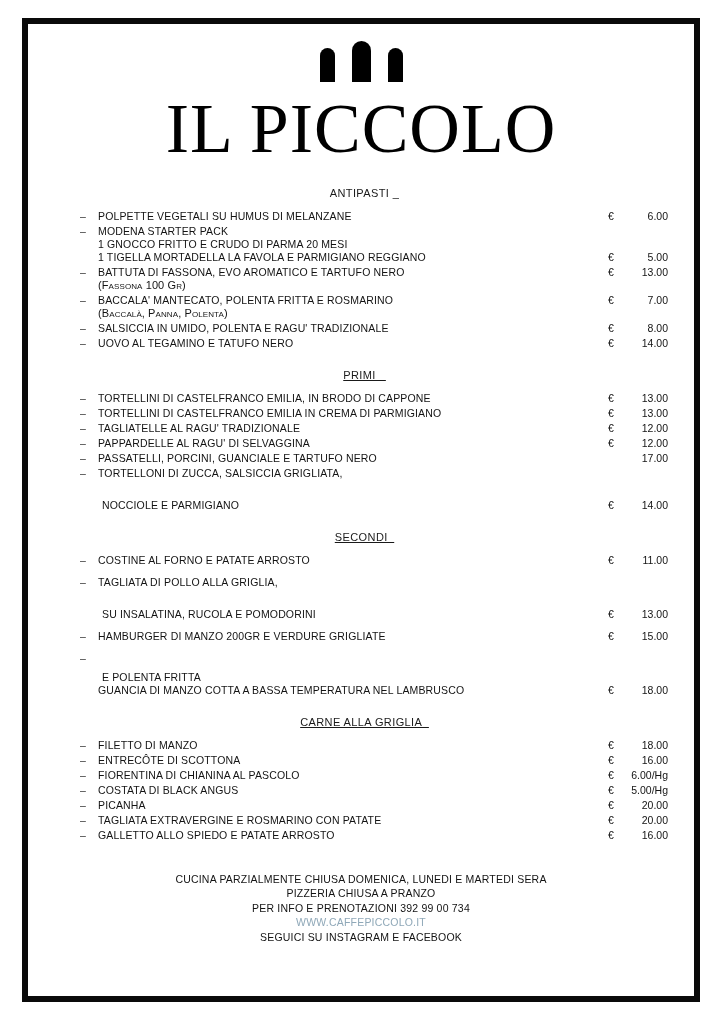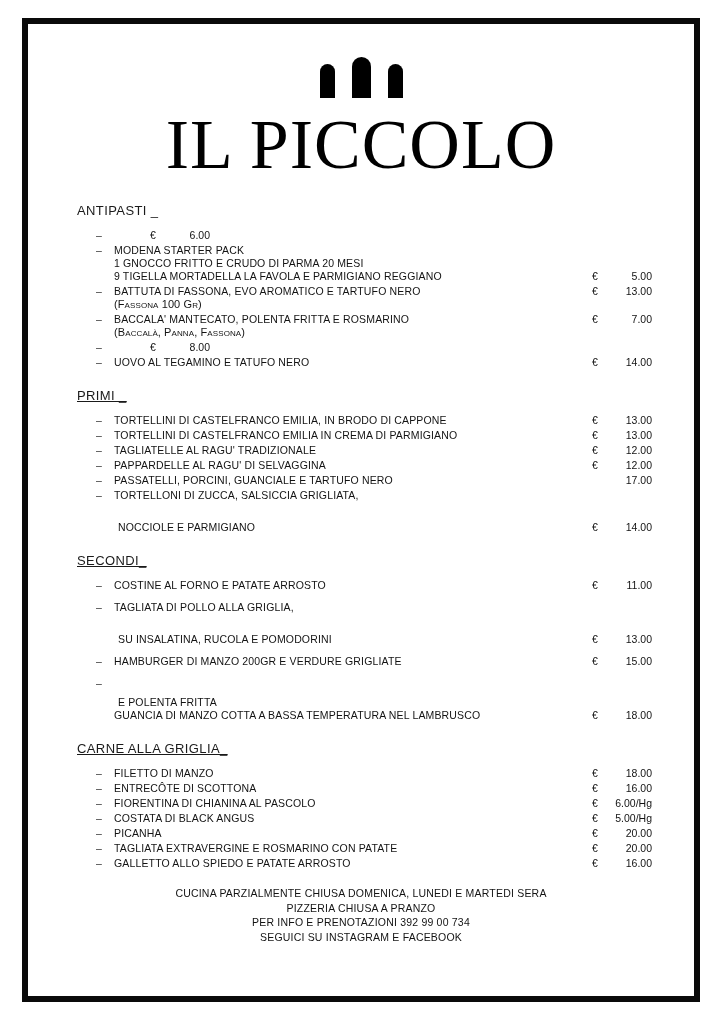--- a/index.html
+++ b/index.html
@@ -25,21 +25,21 @@
     box-sizing: border-box;
     background: #ffffff;
   }
 
   .inner {
     position: absolute;
     left: 0; top: 0;
     width: 100%;
     height: 100%;
     box-sizing: border-box;
-    padding: 16px;
+    padding: 0;
   }
 
   
   .header {
     text-align: center;
     padding-top: 16px;
   }
   .arches {
     display: flex;
     justify-content: center;
@@ -75,24 +75,25 @@
 
   
   .menu {
     margin-top: 24px;
     padding: 0 26px 0 30px;
   }
 
   .section { margin-bottom: 4px; }
 
   .section-title {
-    font-size: 13px;
+    font-size: 11px;
     letter-spacing: 0.4px;
     color: #1a1a1a;
     margin: 0 0 11px 3px;
+    text-align: center;
   }
   .section + .section .section-title { margin-top: 19px; text-decoration: underline; }
 
   .items { margin: 0 0 0 22px; }
 
   .item {
     display: flex;
     align-items: flex-start;
     margin-bottom: 9px;
   }
@@ -180,31 +181,34 @@
       </div>
       <div class="brand">IL PICCOLO</div>
     </div>
 
     <div class="menu">
         <div class="section">
           <div class="section-title">ANTIPASTI _</div>
           <div class="items">
             <div class="item tight">
               <span class="dash">–</span>
+              <div class="item-body">
+                <div class="line">POLPETTE VEGETALI SU HUMUS DI MELANZANE</div>
+              </div>
               <div class="price">
                 <span class="cur">€</span>
                 <span class="amt">6.00</span>
               </div>
             </div>
             <div class="item tight">
               <span class="dash">–</span>
               <div class="item-body">
                 <div class="line">MODENA STARTER PACK</div>
                 <div class="line">1 GNOCCO FRITTO E CRUDO DI PARMA 20 MESI</div>
-                <div class="line">9 TIGELLA MORTADELLA LA FAVOLA E PARMIGIANO REGGIANO</div>
+                <div class="line">1 TIGELLA MORTADELLA LA FAVOLA E PARMIGIANO REGGIANO</div>
               </div>
               <div class="price" style="align-self: flex-end;">
                 <span class="cur">€</span>
                 <span class="amt">5.00</span>
               </div>
             </div>
             <div class="item tight">
               <span class="dash">–</span>
               <div class="item-body">
                 <div class="line">BATTUTA DI FASSONA, EVO AROMATICO E TARTUFO NERO</div>
@@ -212,29 +216,32 @@
               </div>
               <div class="price" style="align-self: flex-start;">
                 <span class="cur">€</span>
                 <span class="amt">13.00</span>
               </div>
             </div>
             <div class="item tight">
               <span class="dash">–</span>
               <div class="item-body">
                 <div class="line">BACCALA' MANTECATO, POLENTA FRITTA E ROSMARINO</div>
-                <div class="line sub">(Baccalà, Panna, Fassona)</div>
+                <div class="line sub">(Baccalà, Panna, Polenta)</div>
               </div>
               <div class="price" style="align-self: flex-start;">
                 <span class="cur">€</span>
                 <span class="amt">7.00</span>
               </div>
             </div>
             <div class="item tight">
               <span class="dash">–</span>
+              <div class="item-body">
+                <div class="line">SALSICCIA IN UMIDO, POLENTA E RAGU' TRADIZIONALE</div>
+              </div>
               <div class="price">
                 <span class="cur">€</span>
                 <span class="amt">8.00</span>
               </div>
             </div>
             <div class="item tight">
               <span class="dash">–</span>
               <div class="item-body">
                 <div class="line">UOVO AL TEGAMINO E TATUFO NERO</div>
               </div>
@@ -432,17 +439,18 @@
               </div>
             </div>
           </div>
         </div>
       </div>
 
     <div class="footer">
       <div class="fline">CUCINA PARZIALMENTE CHIUSA DOMENICA, LUNEDI E MARTEDI SERA</div>
       <div class="fline">PIZZERIA CHIUSA A PRANZO</div>
       <div class="fline">PER INFO E PRENOTAZIONI 392 99 00 734</div>
+      <div class="fline url">WWW.CAFFEPICCOLO.IT</div>
       <div class="fline">SEGUICI SU INSTAGRAM E FACEBOOK</div>
     </div>
 
   </div>
 </div>
 
 </body></html>

